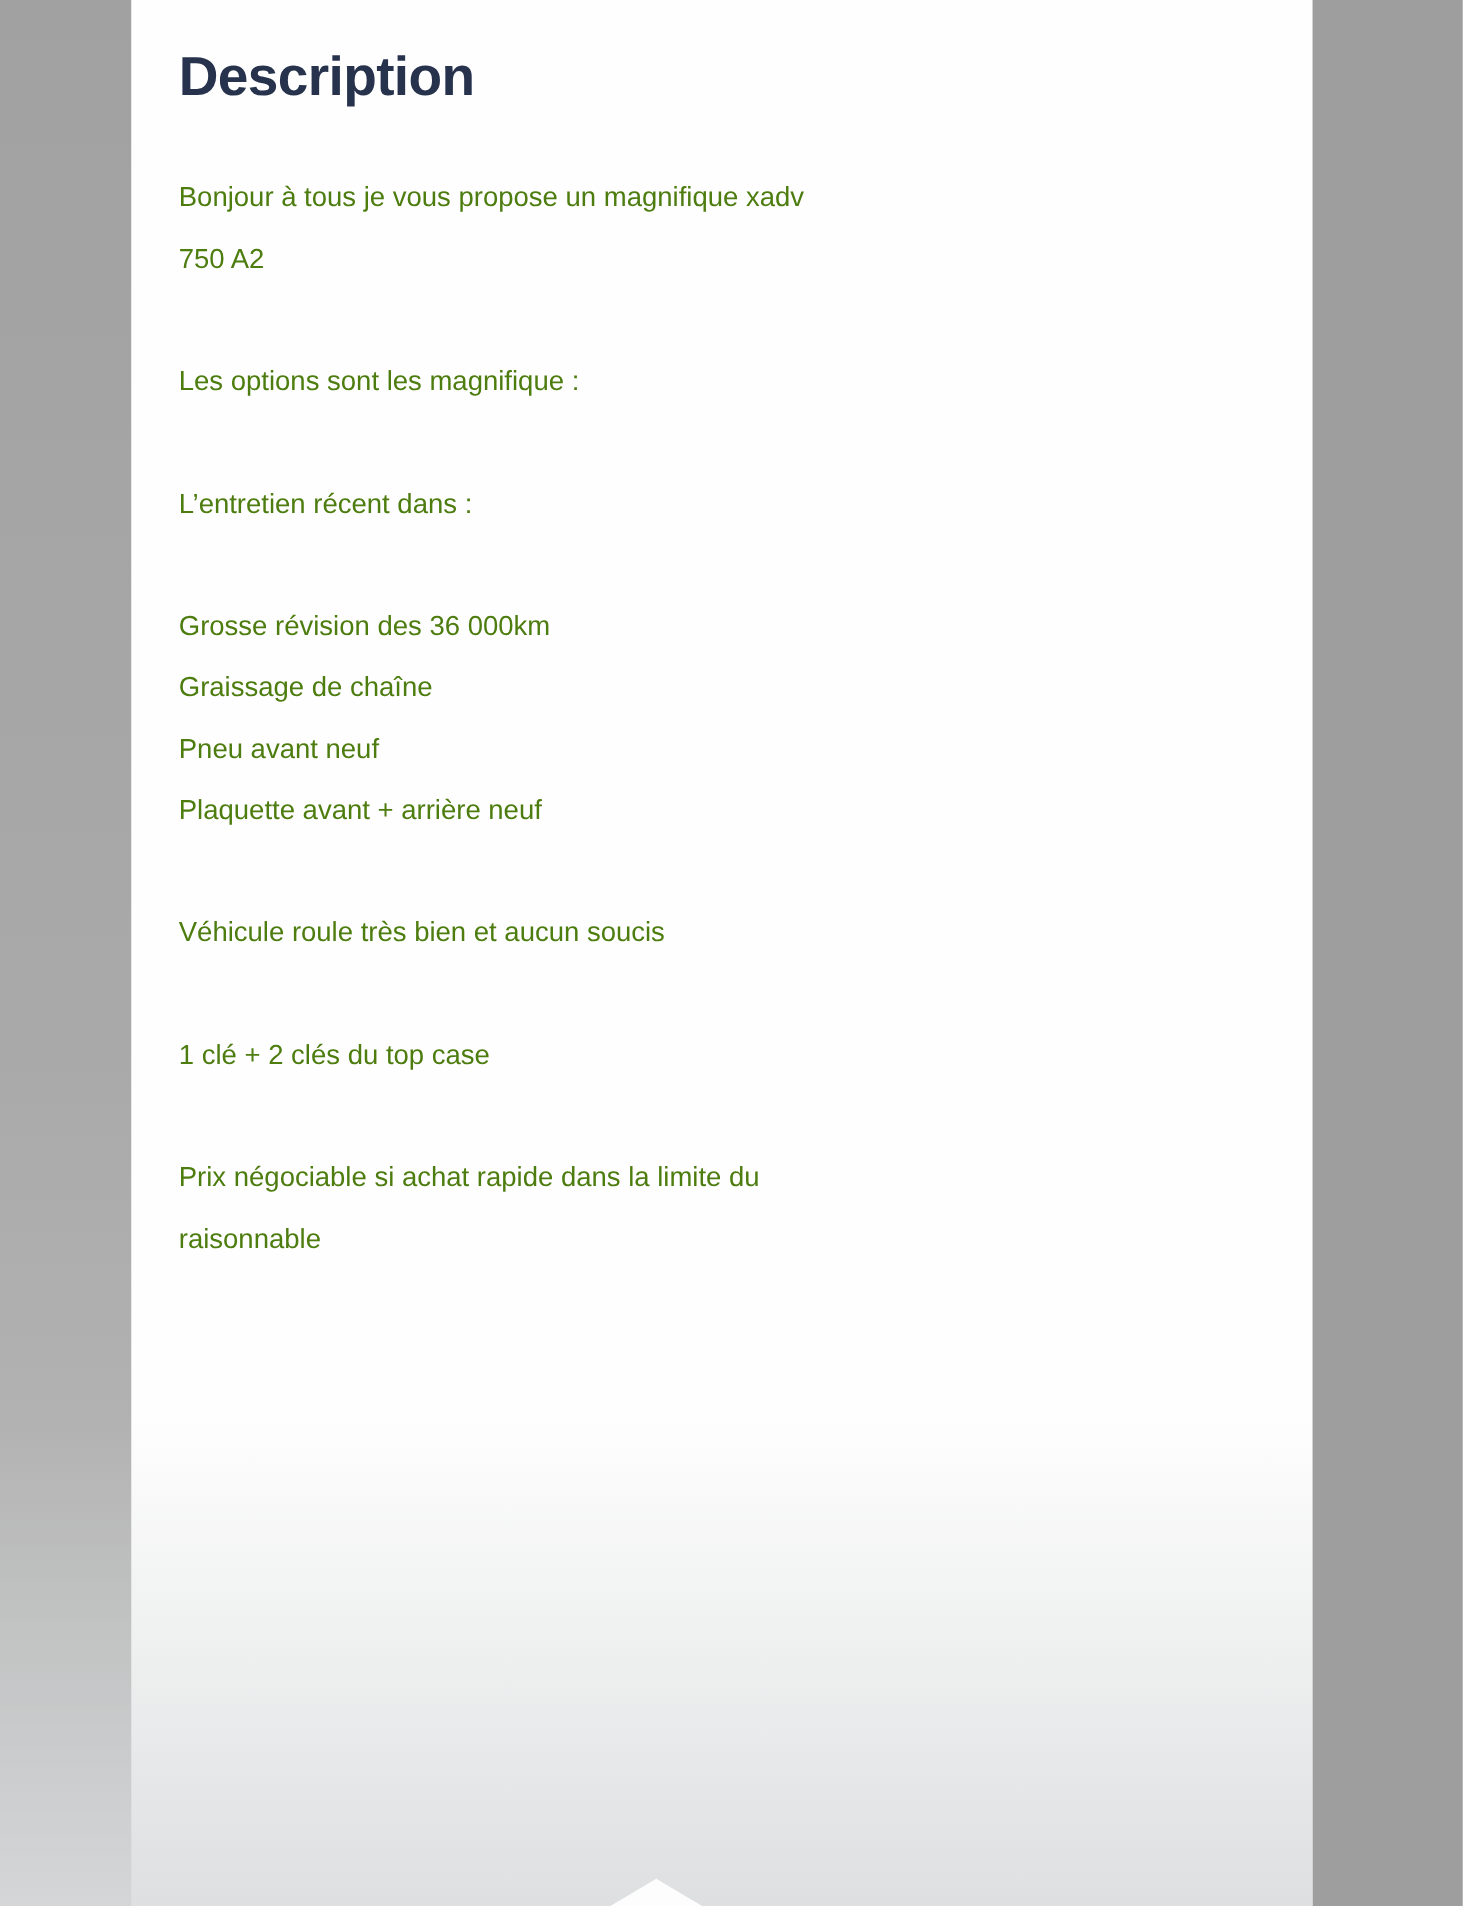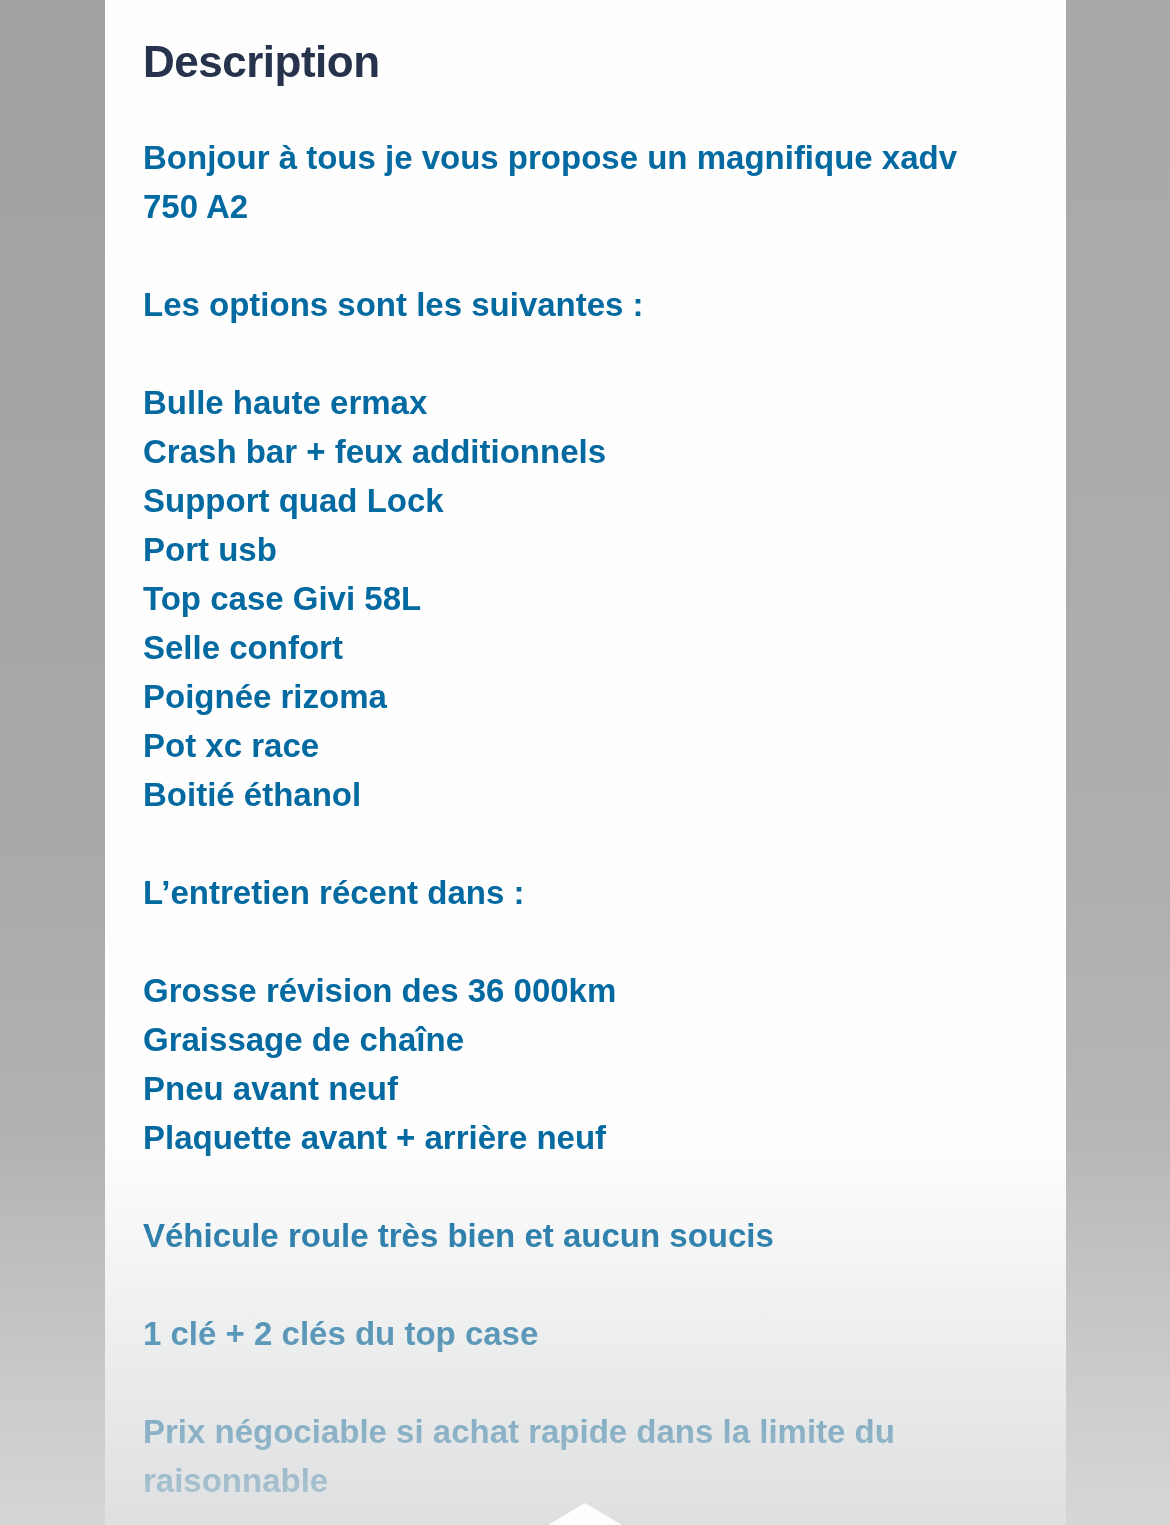--- a/index.html
+++ b/index.html
@@ -4,21 +4,21 @@
 <style>
   html, body {
     margin: 0;
     padding: 0;
     background: #9e9e9e;
     font-family: "Liberation Sans", "DejaVu Sans", sans-serif;
   }
 
   .screen {
     position: relative;
-    width: 1170px;
+    width: 1050px;
     height: 1525px;
     overflow: hidden;
     background: #a9a9a9;
   }
 
   
   .side-strip {
     position: absolute;
     top: 0;
     bottom: 0;
@@ -49,25 +49,24 @@
   .page-title {
     margin: 0 0 47px 0;
     font-size: 44px;
     line-height: 48px;
     font-weight: 700;
     letter-spacing: -0.5px;
     color: #27334d;
   }
 
   .description {
-    font-size: 33px;
+    font-size: 22px;
     line-height: 49px;
-    color: #0369a1;
+    color: #4d7c0f;
     letter-spacing: 0;
-    font-weight: bold;
   }
   .description p {
     margin: 0 0 49px 0;
     white-space: pre-line;
   }
   .description p:last-child {
     margin-bottom: 0;
   }
 
   
@@ -105,30 +104,21 @@
 <div class="screen">
 
   <div class="side-strip left"></div>
 
   <div class="content">
     <h2 class="page-title">Description</h2>
 
     <div class="description">
         <p>Bonjour à tous je vous propose un magnifique xadv
 750 A2</p>
-        <p>Les options sont les suivantes :</p>
-        <p>Bulle haute ermax
-Crash bar + feux additionnels
-Support quad Lock
-Port usb
-Top case Givi 58L
-Selle confort
-Poignée rizoma
-Pot xc race
-Boitié éthanol</p>
+        <p>Les options sont les magnifique :</p>
         <p>L’entretien récent dans :</p>
         <p>Grosse révision des 36 000km
 Graissage de chaîne
 Pneu avant neuf
 Plaquette avant + arrière neuf</p>
         <p>Véhicule roule très bien et aucun soucis</p>
         <p>1 clé + 2 clés du top case</p>
         <p>Prix négociable si achat rapide dans la limite du
 raisonnable</p>
       </div>

